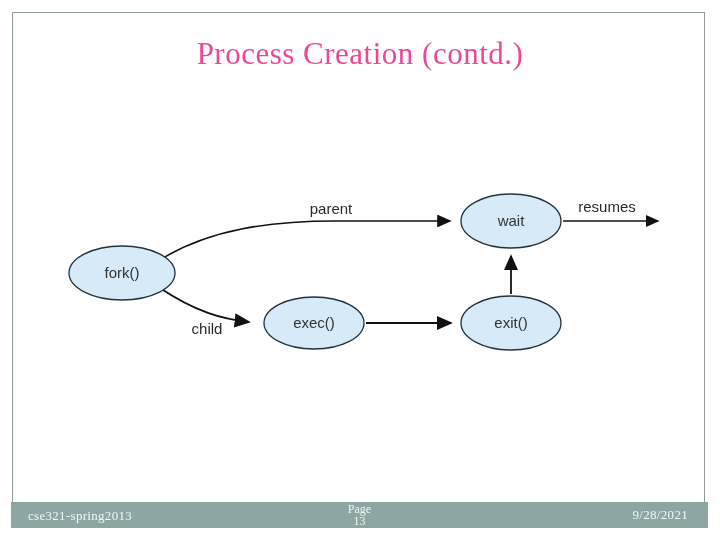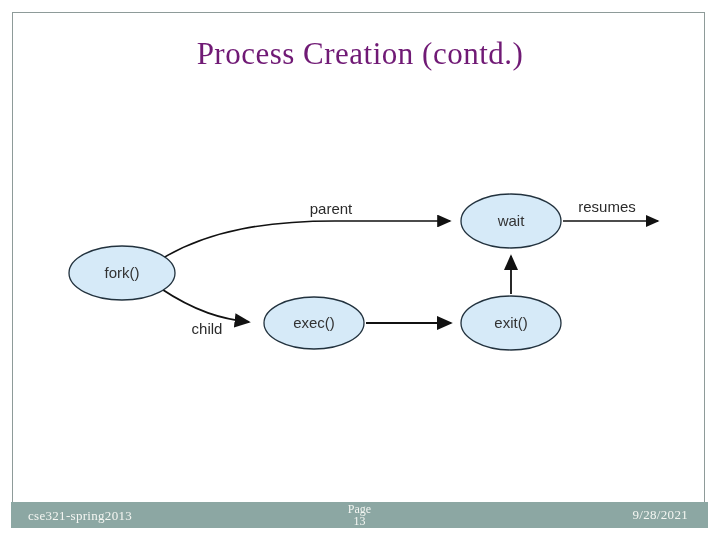--- a/index.html
+++ b/index.html
@@ -6,21 +6,21 @@
   body{
     width:720px;height:540px;position:relative;overflow:hidden;
     background:#ffffff;font-family:"Liberation Serif","DejaVu Serif",serif;
   }
   .slide-border{
     position:absolute;left:12px;top:12px;width:693px;height:514px;
     border:1px solid #8e9b99;box-sizing:border-box;background:#ffffff;
   }
   .slide-title{
     position:absolute;left:0;right:0;top:36px;text-align:center;
-    font-size:31px;color:#701a75;letter-spacing:0.5px;font-weight:normal;margin:0;
+    font-size:31px;color:#ec4899;letter-spacing:0.5px;font-weight:normal;margin:0;
   }
   svg.diagram{position:absolute;left:0;top:0;width:720px;height:540px}
   .diagram-label{
     font-family:"Liberation Sans","DejaVu Sans",sans-serif;
     font-size:15px;fill:#2b2b2b;
   }
   .node-label{
     font-family:"Liberation Sans","DejaVu Sans",sans-serif;
     font-size:15px;fill:#333333;text-anchor:middle;
   }

